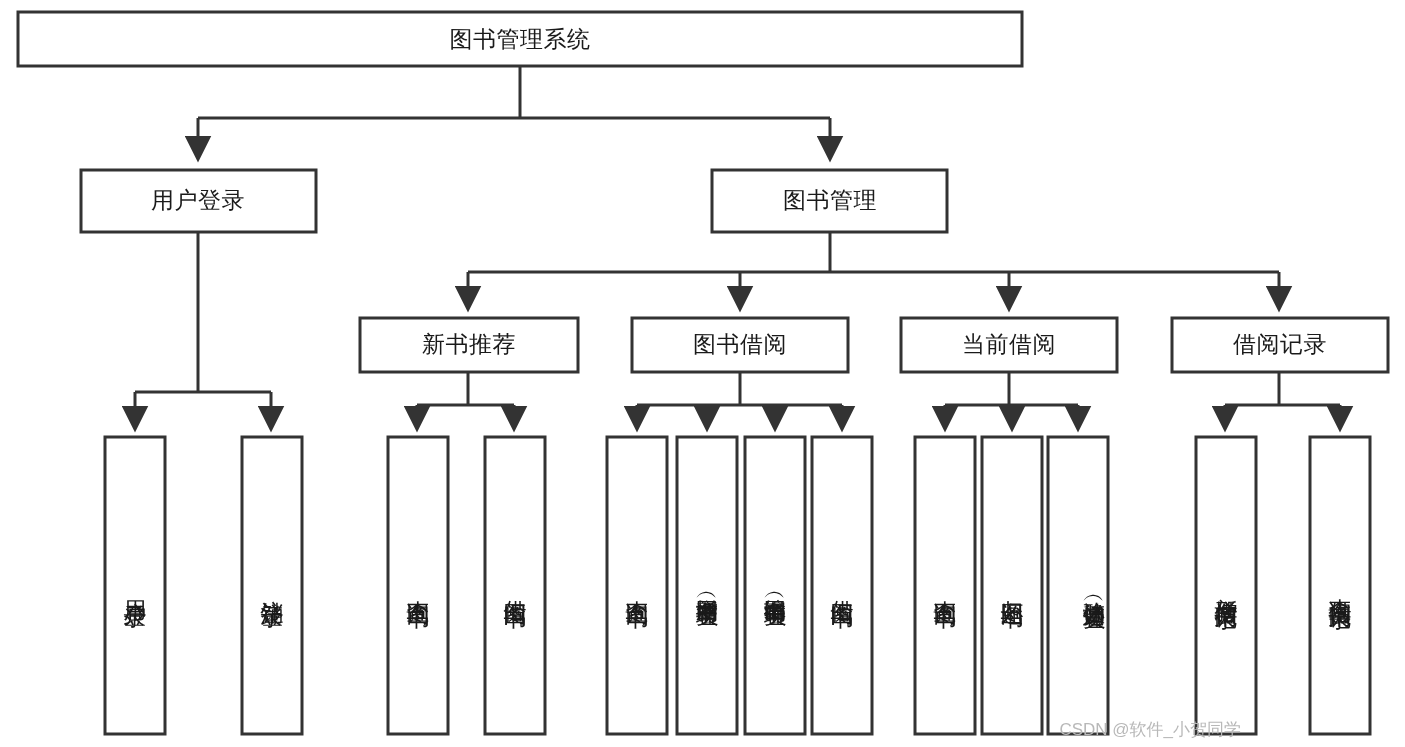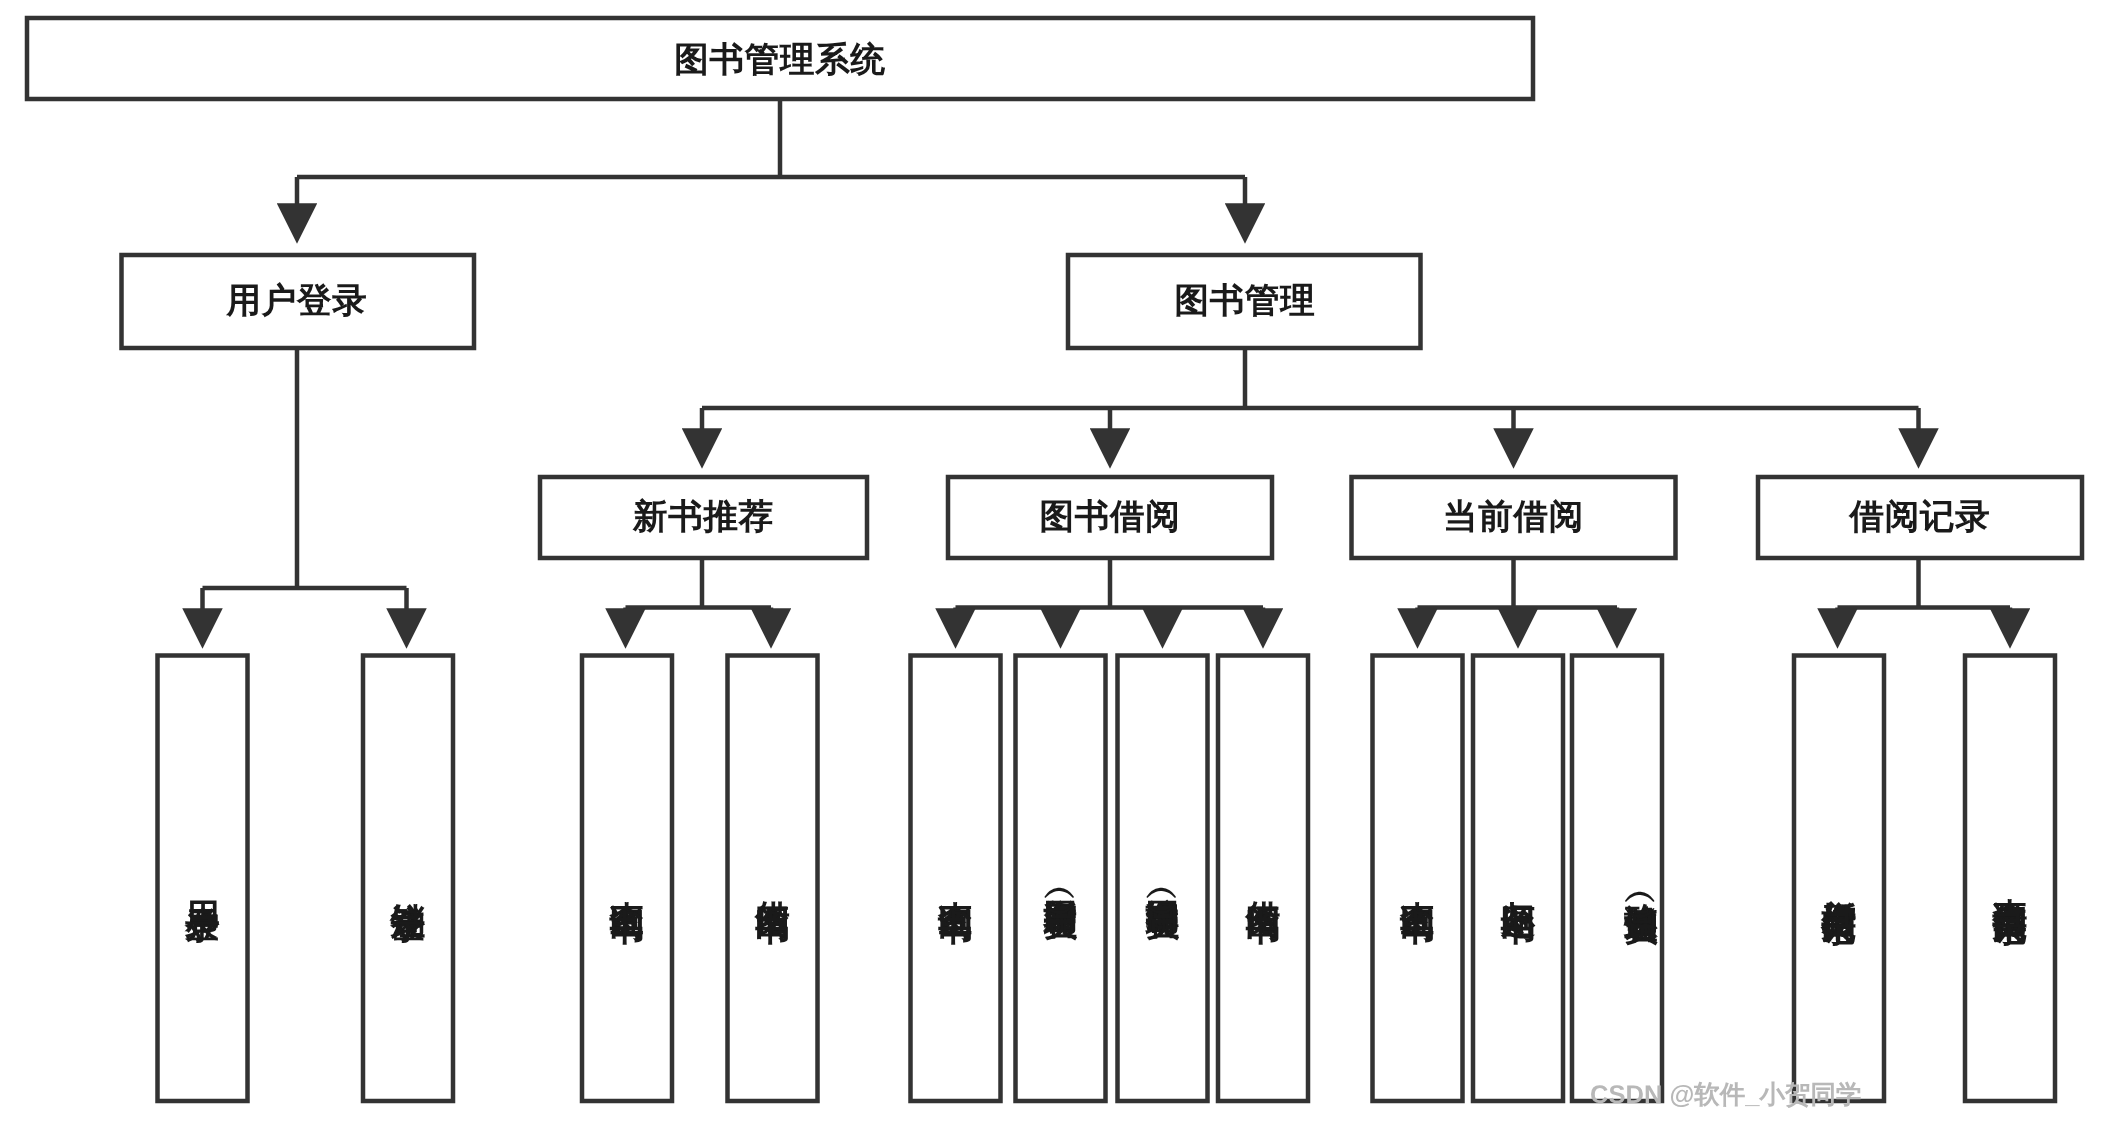--- a/index.html
+++ b/index.html
@@ -14,21 +14,20 @@
     font-family: "Liberation Sans", "DejaVu Sans", sans-serif;
     overflow: hidden;
     position: relative;
   }
   #diagram-root {
     position: absolute;
     left: 0;
     top: 0;
     width: 1253px;
     height: 747px;
-    font-weight: bold;
   }
   svg.tree {
     display: block;
     width: 1405px;
     height: 747px;
   }
   .node-box {
     fill: #ffffff;
     stroke: #333333;
     stroke-width: 3;

